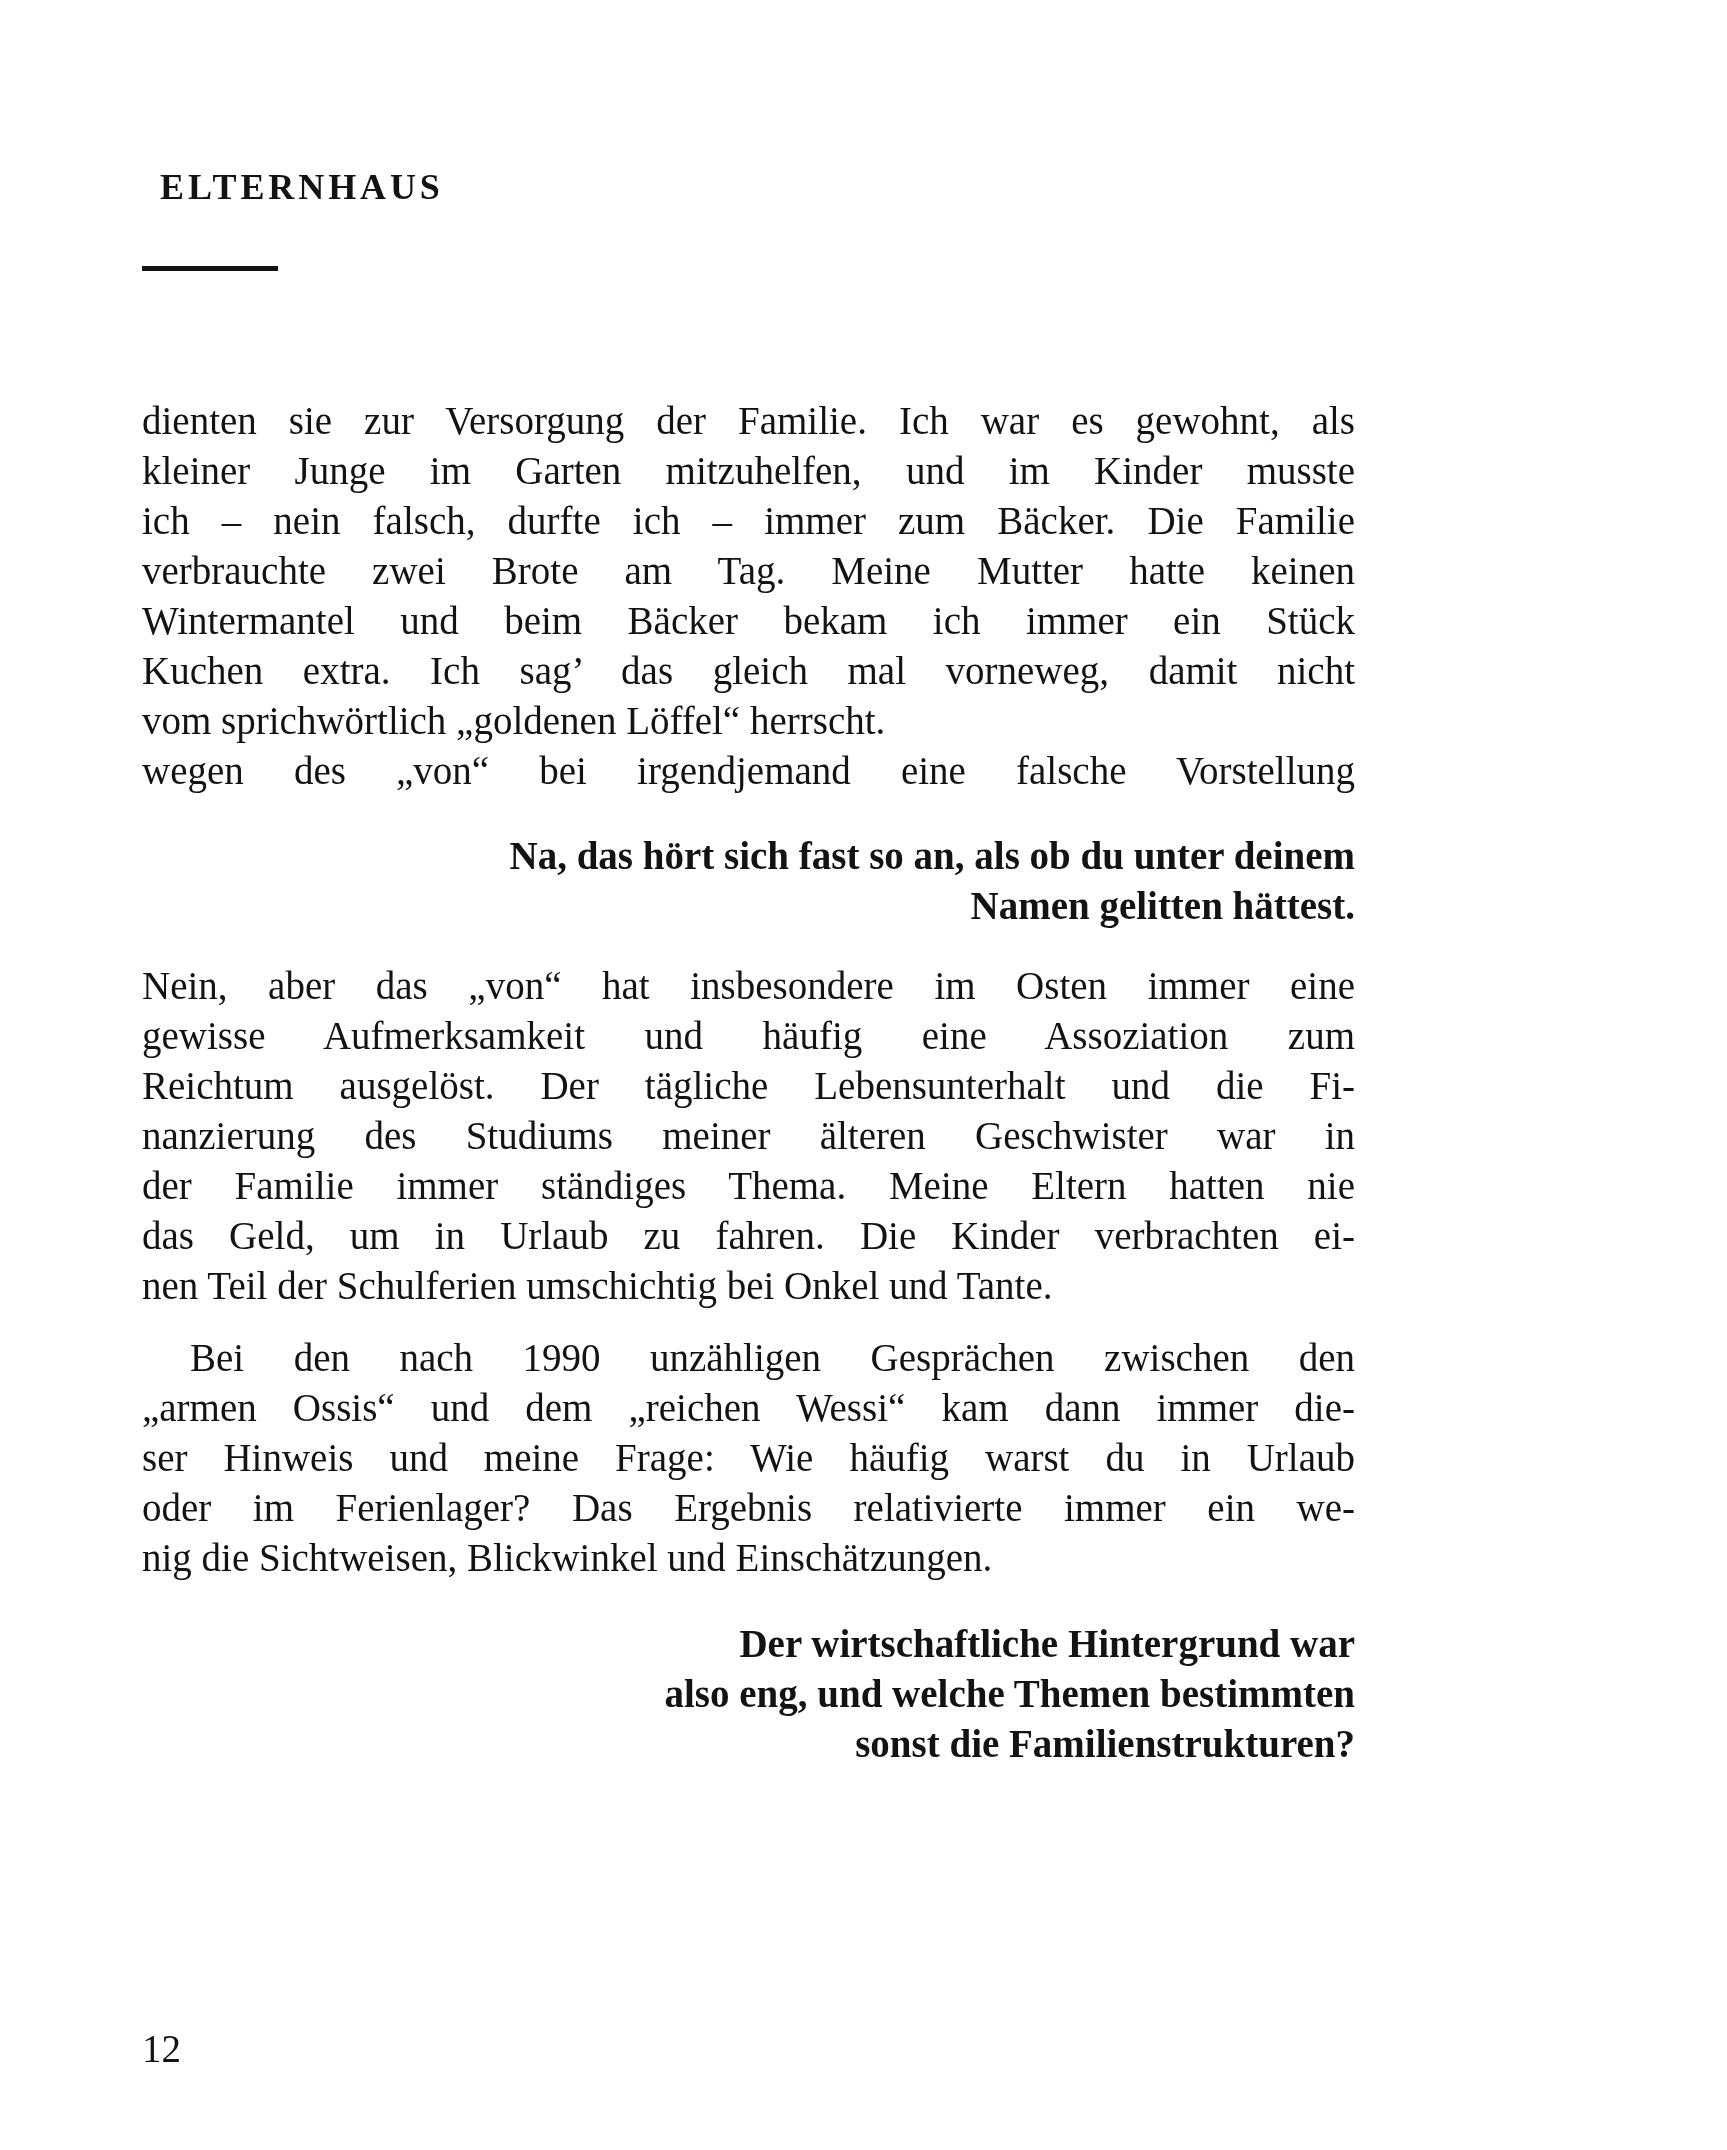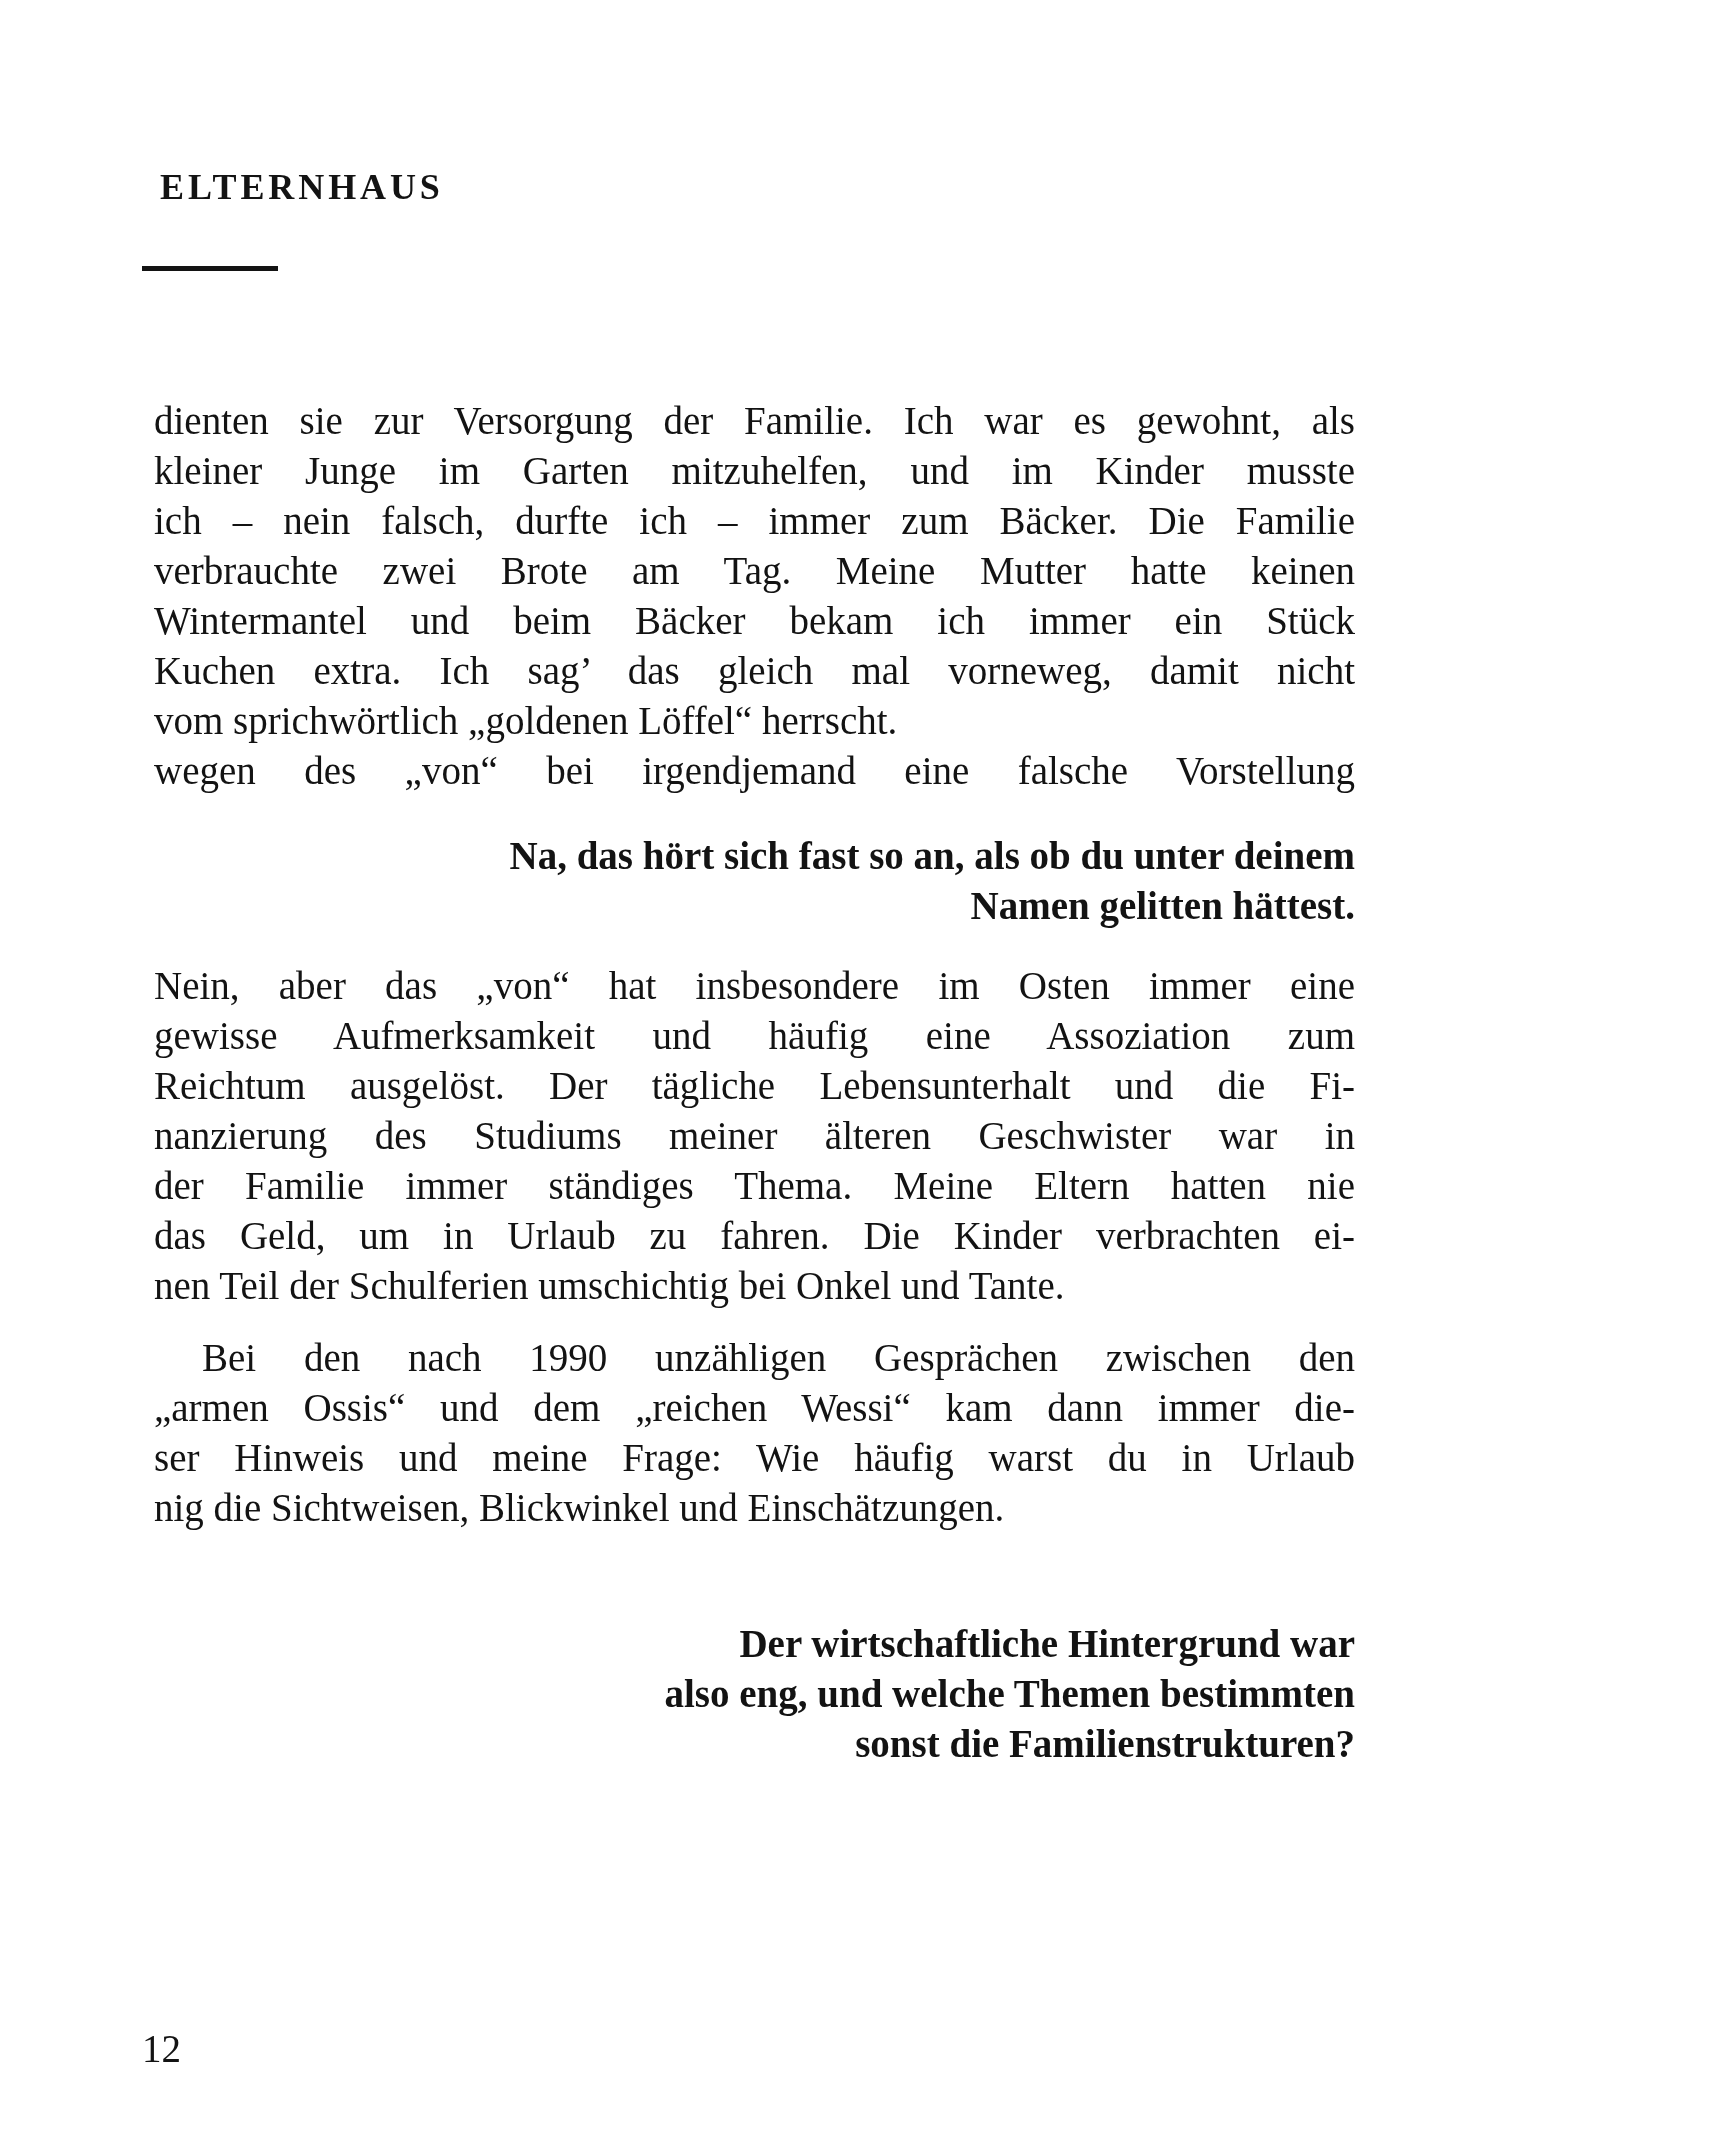--- a/index.html
+++ b/index.html
@@ -30,21 +30,21 @@
     height: 4.7px;
     background: #131313;
   }
   .block {
     position: absolute;
     left: 142px;
     width: 1213px;
     font-size: 39px;
     line-height: 50px;
   }
-  .block .line { white-space: nowrap; margin-left: 12px; }
+  .block .line { white-space: nowrap; }
   .body-par .line {
     text-align: justify;
     text-align-last: justify;
   }
   .body-par .line.last {
     text-align: left;
     text-align-last: left;
   }
   .indent-first .line.first { text-indent: 48px; }
   .question {
@@ -94,20 +94,21 @@
     <div class="line">nanzierung des Studiums meiner älteren Geschwister war in</div>
     <div class="line">der Familie immer ständiges Thema. Meine Eltern hatten nie</div>
     <div class="line">das Geld, um in Urlaub zu fahren. Die Kinder verbrachten ei-</div>
     <div class="line last">nen Teil der Schulferien umschichtig bei Onkel und Tante.</div>
   </div>
 
 <div id="paragraph-3" class="block body-par indent-first">
     <div class="line first">Bei den nach 1990 unzähligen Gesprächen zwischen den</div>
     <div class="line">„armen Ossis“ und dem „reichen Wessi“ kam dann immer die-</div>
     <div class="line">ser Hinweis und meine Frage: Wie häufig warst du in Urlaub</div>
+    <div class="line">oder im Ferienlager? Das Ergebnis relativierte immer ein we-</div>
     <div class="line last">nig die Sichtweisen, Blickwinkel und Einschätzungen.</div>
   </div>
 
 <div id="question-2" class="block question">
     <div class="line first">Der wirtschaftliche Hintergrund war</div>
     <div class="line">also eng, und welche Themen bestimmten</div>
     <div class="line last">sonst die Familienstrukturen?</div>
   </div>
 
 <div class="page-number">12</div>

